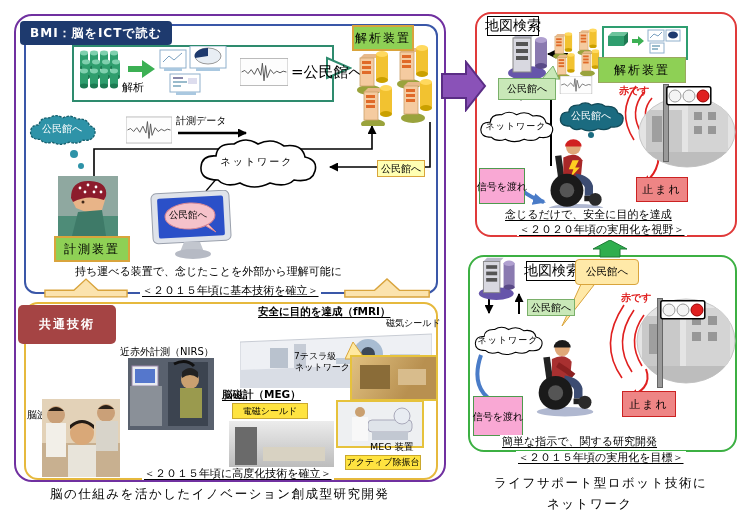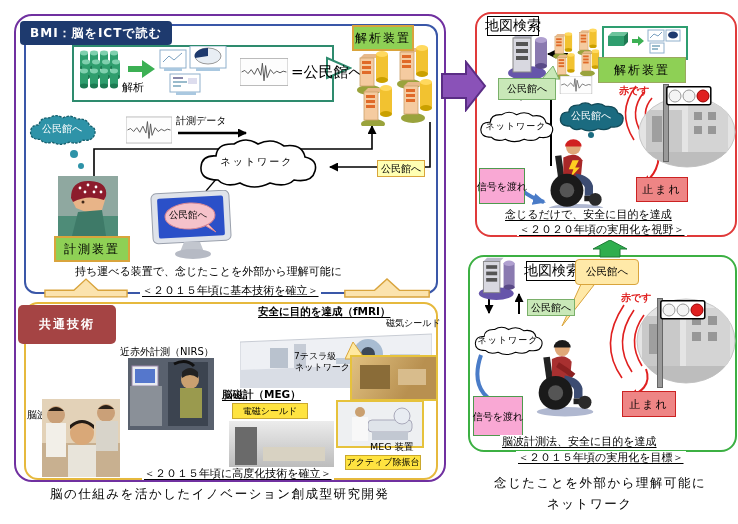--- a/index.html
+++ b/index.html
@@ -540,19 +540,19 @@
   </div>
 
   <div class="tag gobox" style="left:473px;top:396px;width:50px;height:40px;z-index:7">
     <span>信号を</span>
     <span>渡れ</span>
   </div>
   <div class="tag stopbox" style="left:622px;top:391px;width:54px;height:26px;z-index:7">
       <span>止まれ</span>
     </div>
 
-  <div class="txt" style="left:500px;top:434px;font-size:11px;z-index:10"><span class="whitebg u">脳波計測法、安全に目的を達成</span></div>
+  <div class="txt" style="left:500px;top:434px;font-size:11px;z-index:10"><span class="whitebg u">簡単な指示で、関する研究開発</span></div>
   <div class="txt" style="left:516px;top:450px;font-size:11px;z-index:10"><span class="whitebg u">＜２０１５年頃の実用化を目標＞</span></div>
 
-  <div class="txt" style="left:494px;top:475px;font-size:12.5px;letter-spacing:1.5px;z-index:10"><span>念じたことを外部から理解可能に</span></div>
+  <div class="txt" style="left:494px;top:475px;font-size:12.5px;letter-spacing:1.5px;z-index:10"><span>ライフサポート型ロボット技術に</span></div>
   <div class="txt" style="left:547px;top:496px;font-size:12.5px;letter-spacing:1.5px;z-index:10"><span>ネットワーク</span></div>
 
 </div>
 
 </body></html>

